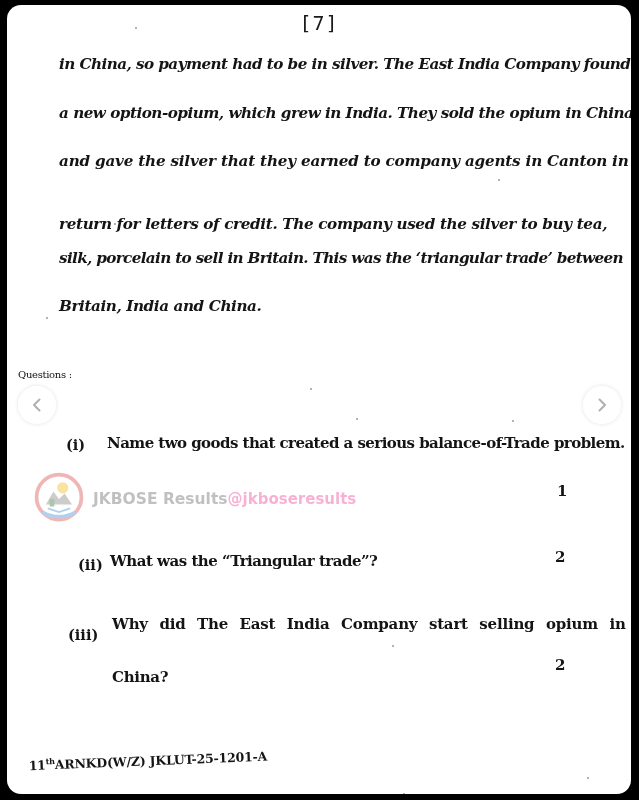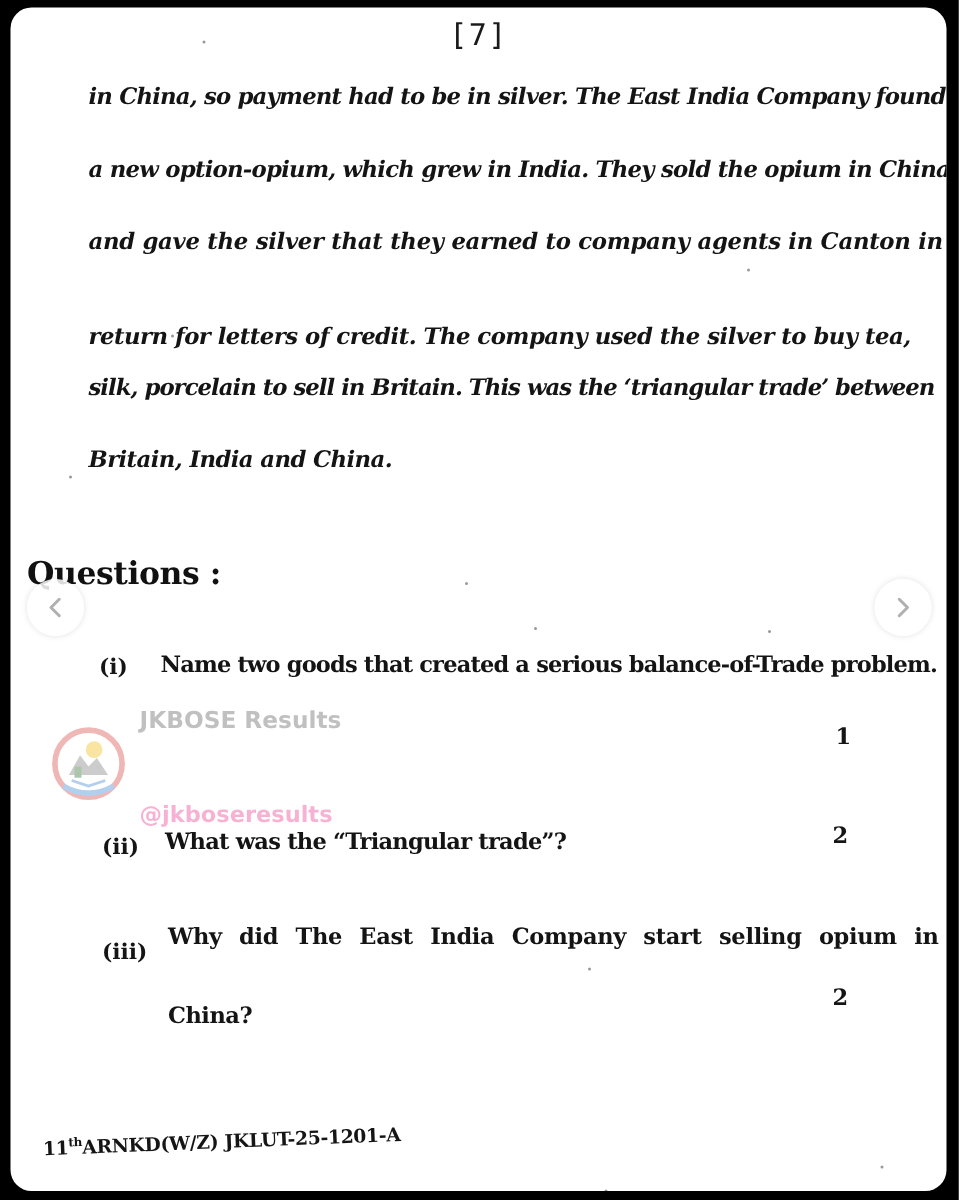--- a/index.html
+++ b/index.html
@@ -49,22 +49,22 @@
     .l2 { top: 99px; letter-spacing: -0.5px; }
     .l3 { top: 147px; letter-spacing: -0.2px; }
     .l4 { top: 196px; letter-spacing: -0.35px; margin-top: 14px; }
     .l5 { top: 244px; letter-spacing: -0.65px; }
     .l6 { top: 292px; letter-spacing: -0.4px; }
 
     .questions-heading {
       position: absolute;
       left: 11px;
       top: 364px;
-      font-size: 21px;
-      font-weight: 700;
+      font-size: 10px;
+      font-weight: 400;
       color: #111;
       letter-spacing: -0.3px;
     }
     .q-num {
       position: absolute;
       font-size: 14.5px;
       color: #151515;
       font-weight: 600;
     }
     .q-text {
@@ -77,21 +77,21 @@
     .marks {
       position: absolute;
       font-size: 15px;
       font-weight: 700;
       color: #151515;
     }
     .q1-num { left: 59px; top: 431px; }
     .q1-text { left: 100px; top: 429px; letter-spacing: -0.55px; }
     .q1-marks { left: 550px; top: 477px; }
 
-    .q2-num { left: 61px; top: 551px; }
+    .q2-num { left: 71px; top: 551px; }
     .q2-text { left: 103px; top: 547px; letter-spacing: -0.5px; }
     .q2-marks { left: 548px; top: 543px; }
 
     .q3-num { left: 61px; top: 621px; }
     .q3-text { left: 105px; top: 610px; word-spacing: 6.5px; letter-spacing: -0.2px; }
     .q3-text2 { left: 105px; top: 663px; letter-spacing: -0.3px; }
     .q3-marks { left: 548px; top: 651px; }
 
     .footer-code {
       position: absolute;
@@ -143,25 +143,24 @@
       align-items: center;
       opacity: 0.42;
     }
     .wm-logo {
       width: 56px;
       height: 56px;
       margin-right: 6px;
     }
     .wm-text {
       display: flex;
-      flex-direction: column;
+      flex-direction: row;
       font-family: "DejaVu Sans", "Liberation Sans", sans-serif;
       font-weight: 700;
       line-height: 1.2;
-      gap: 44px;
     }
     .wm-title {
       font-size: 15.5px;
       color: #6a6a6a;
     }
     .wm-handle {
       font-size: 15px;
       color: #ec4899;
     }
 

